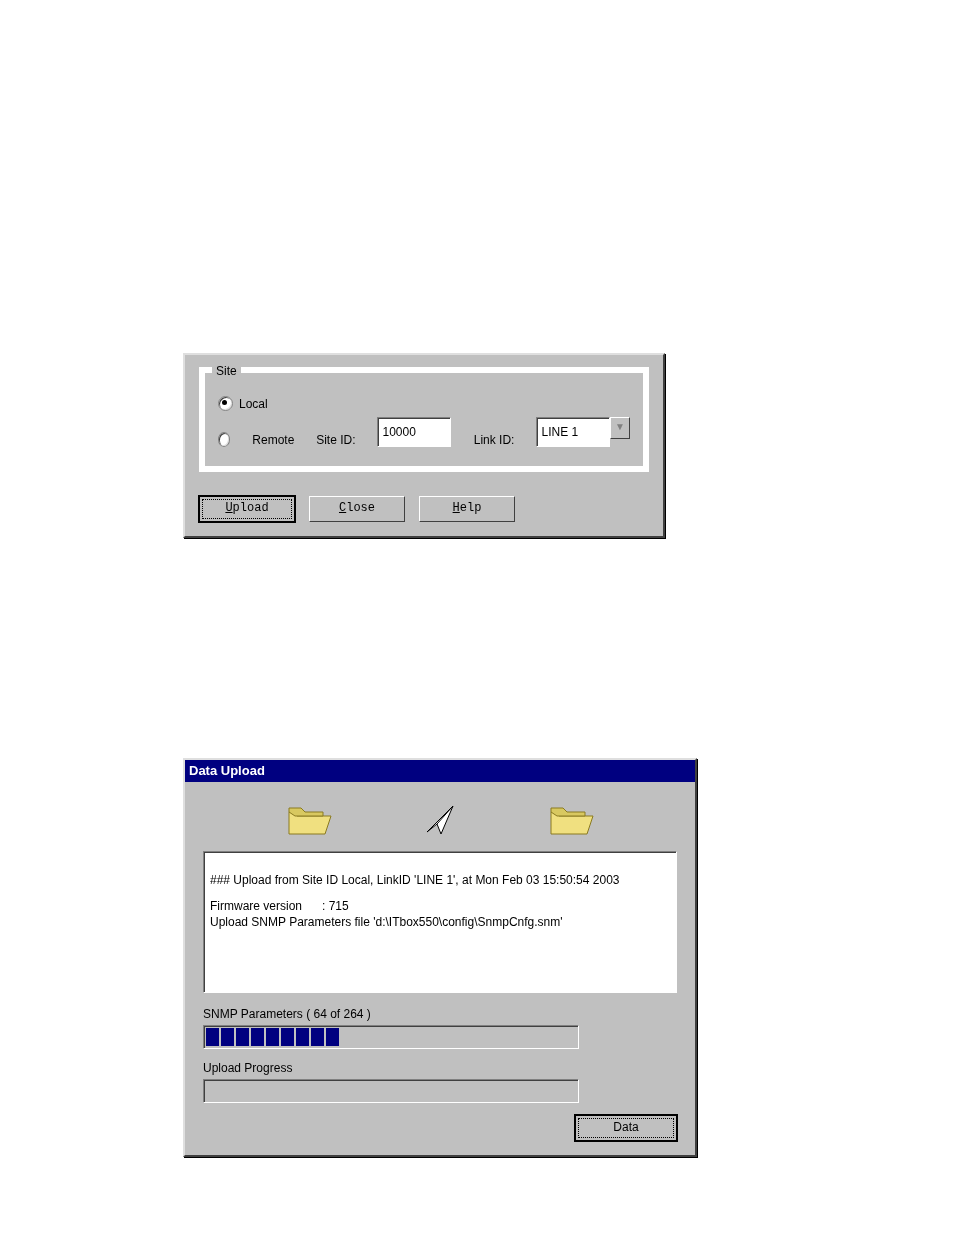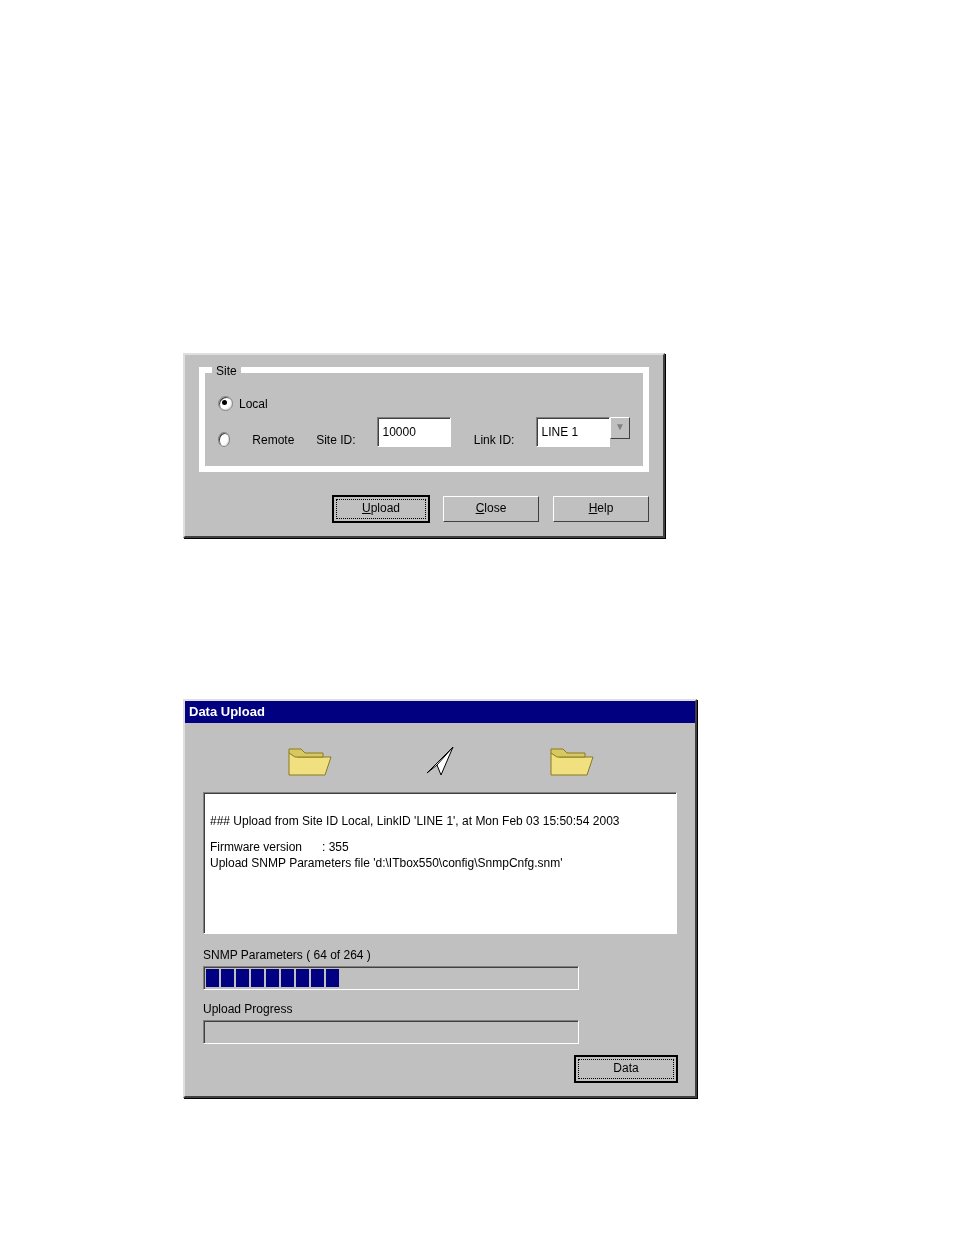--- a/index.html
+++ b/index.html
@@ -136,23 +136,24 @@
   .btn.focus {
     outline: 1px dotted #000;
     outline-offset: -4px;
     border: 1px solid #000;
   }
   .btn.default {
     box-shadow: 0 0 0 1px #000;
   }
   .btn-row {
     display: flex;
-    justify-content: flex-end;
+    justify-content: flex-start;
     gap: 14px;
     margin-top: 12px;
+    font-family: Liberation Mono, monospace;
   }
 
   
   .iconbar {
     display: flex;
     justify-content: space-around;
     align-items: center;
     padding: 12px 40px 8px 40px;
   }
   .folder-icon svg { width: 48px; height: 40px; }
@@ -221,21 +222,21 @@
       </div>
     </div>
     <div class="btn-row">
       <div class="btn focus default"><span style="text-decoration:underline;">U</span><span>pload</span></div>
       <div class="btn"><span style="text-decoration:underline;">C</span>lose</div>
       <div class="btn"><span style="text-decoration:underline;">H</span>elp</div>
     </div>
   </div>
 </div>
 
-<div class="dialog" style="left:183px; top:699px; width:510px;">
+<div class="dialog" style="left:183px; top:758px; width:510px;">
   <div class="titlebar">
     <span>Data Upload</span>
   </div>
   <div class="body" style="padding:6px 14px 14px 14px;">
     <div class="iconbar">
       <span class="folder-icon">
         <svg viewBox="0 0 48 40">
           <path d="M4 12 L4 34 L40 34 L46 16 L12 16 L10 12 Z" fill="#f0e080" stroke="#8a7a20"></path>
           <path d="M4 12 L4 8 L16 8 L20 12 L38 12 L38 16 L10 16 Z" fill="#d8c860" stroke="#8a7a20"></path>
         </svg>
@@ -250,21 +251,21 @@
         <svg viewBox="0 0 48 40">
           <path d="M4 12 L4 34 L40 34 L46 16 L12 16 L10 12 Z" fill="#f0e080" stroke="#8a7a20"></path>
           <path d="M4 12 L4 8 L16 8 L20 12 L38 12 L38 16 L10 16 Z" fill="#d8c860" stroke="#8a7a20"></path>
         </svg>
       </span>
     </div>
 
     <div class="log">
       <div>### Upload from Site ID Local, LinkID 'LINE 1', at Mon Feb 03 15:50:54 2003</div>
       <div style="height:10px;"></div>
-      <div style="white-space:pre;">Firmware version      : 355</div>
+      <div style="white-space:pre;">Firmware version      : 715</div>
       <div>Upload SNMP Parameters file 'd:\ITbox550\config\SnmpCnfg.snm'</div>
     </div>
 
     <div class="prog-label">SNMP Parameters ( 64 of 264 )</div>
     <div class="progress" style="width:370px;">
       <div class="block"></div>
         <div class="block"></div>
         <div class="block"></div>
         <div class="block"></div>
         <div class="block"></div>

